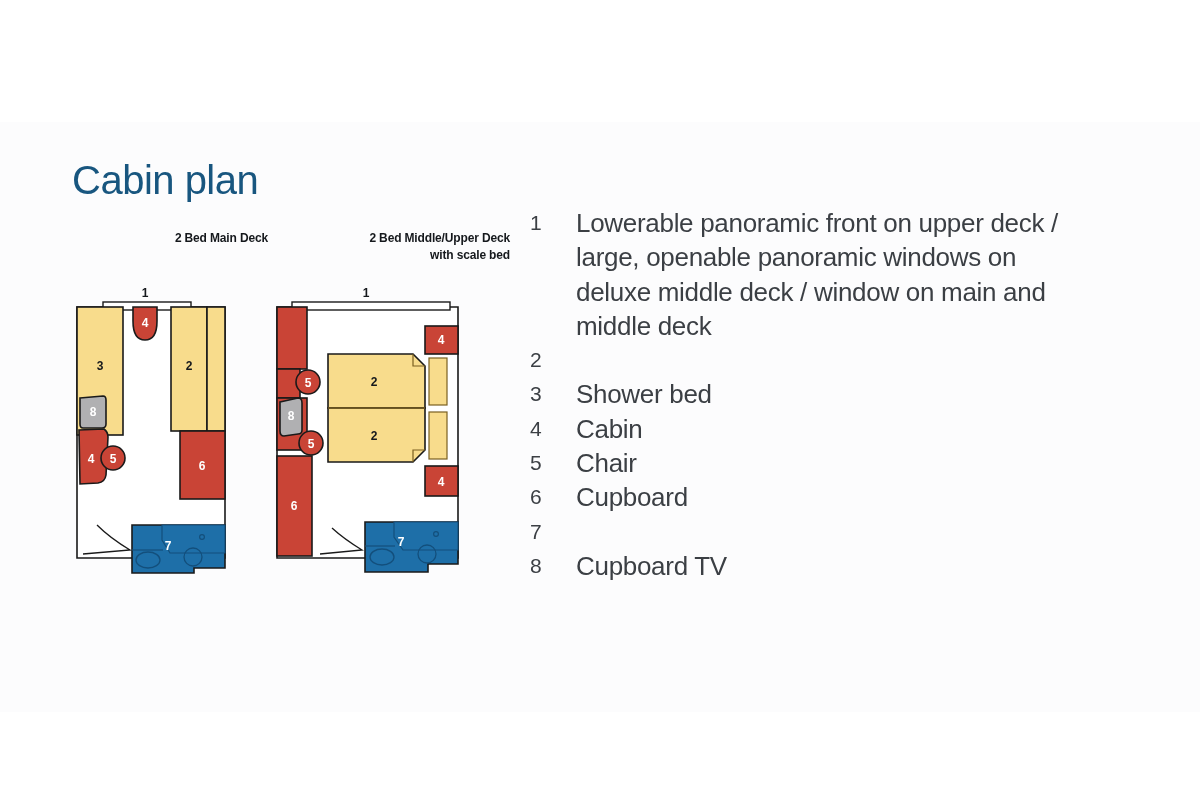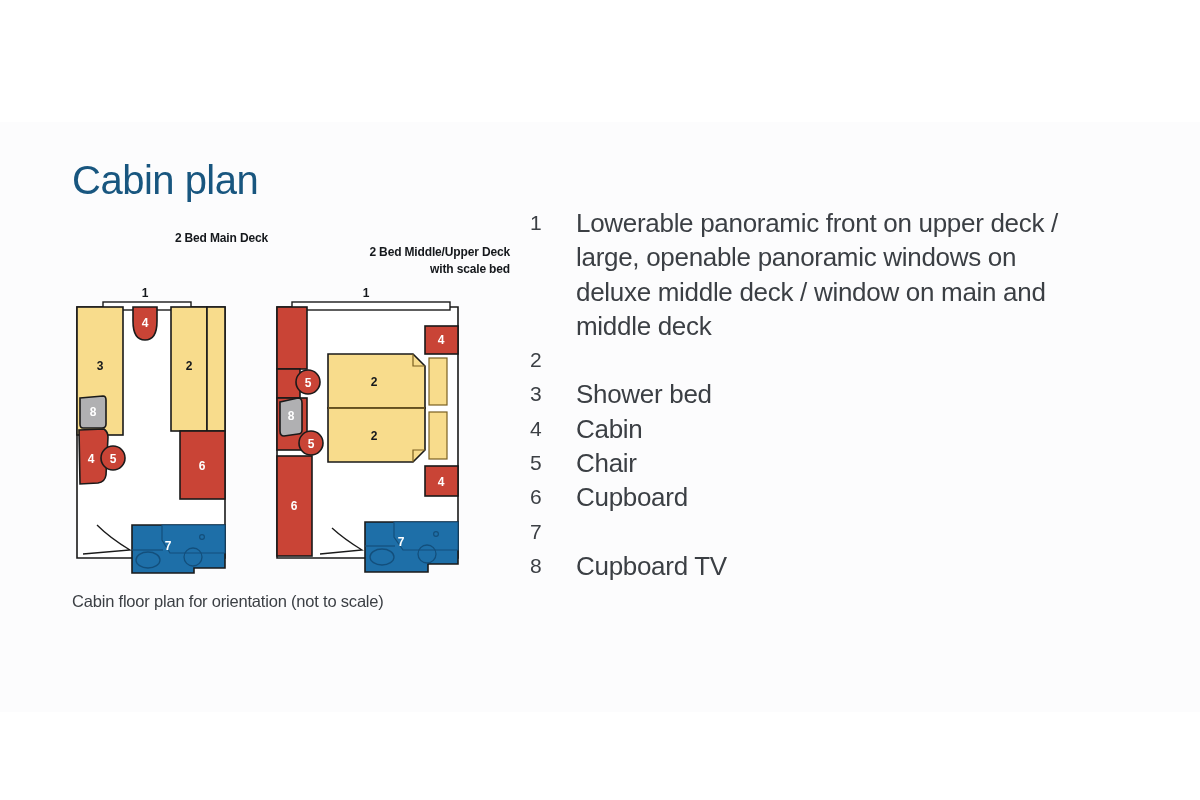--- a/index.html
+++ b/index.html
@@ -46,21 +46,21 @@
   .plan-head{
     position:absolute;
     font-size:12px;
     font-weight:700;
     color:#15181c;
     text-align:right;
     line-height:1.45;
     letter-spacing:-0.15px;
   }
   .plan-head.one{left:8px;top:5px;width:190px;}
-  .plan-head.two{left:200px;top:19px;width:240px;}
+  .plan-head.two{left:200px;top:5px;width:240px;}
   .drawings{
     position:absolute;
     left:58px;top:288px;
     width:440px;height:300px;
   }
   .drawings svg{display:block;}
   .svg-a{position:absolute;left:0px;top:0px;}
   .svg-b{position:absolute;left:200px;top:0px;}
   .caption{
     position:absolute;
@@ -211,21 +211,20 @@
           <text x="21" y="132" fill="#ffffff">8</text>
           <text x="41" y="160" fill="#ffffff">5</text>
           <text x="171" y="198" fill="#ffffff">4</text>
           <text x="24" y="222" fill="#ffffff">6</text>
           <text x="131" y="258" fill="#ffffff">7</text>
         </g>
       </svg>
 
     </div>
 
-    <div class="caption">Cabin floor plan for orientation (not to scale)</div>
 
     <div class="legend">
       <div class="legend-row">
         <div class="legend-num">1</div>
         <div class="legend-label">Lowerable panoramic front on upper deck / large, openable panoramic windows on deluxe middle deck / window on main and middle deck</div>
       </div>
       <div class="legend-row">
         <div class="legend-num">2</div>
       </div>
       <div class="legend-row">

